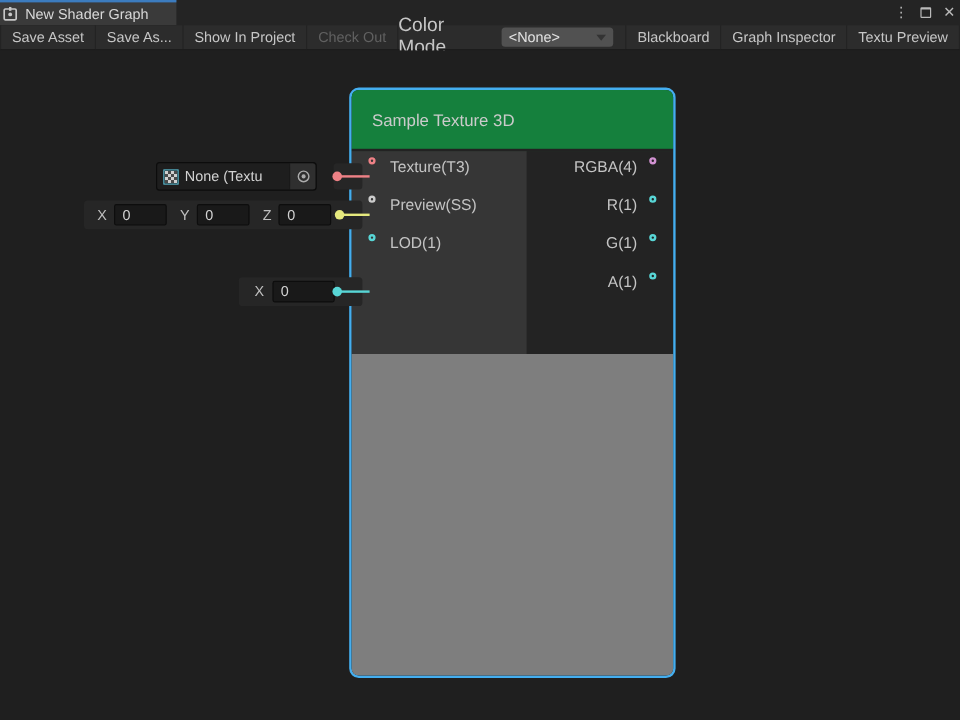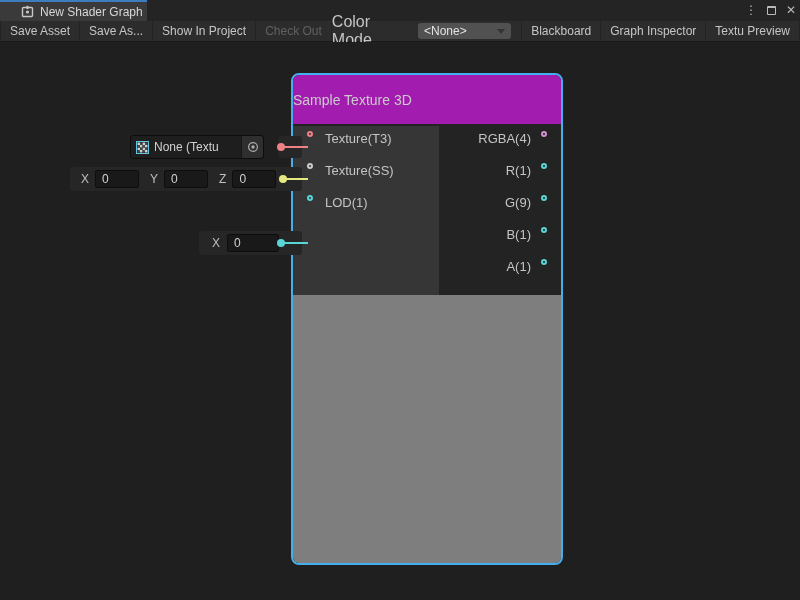--- a/index.html
+++ b/index.html
@@ -3,21 +3,21 @@
 <meta charset="utf-8">
 <style>
   * { margin:0; padding:0; box-sizing:border-box; }
   html,body { width:800px; height:600px; overflow:hidden; background:#1F1F1F;
     font-family:"Liberation Sans", sans-serif; }
   .app { position:relative; width:800px; height:600px; }
 
   
   .titlebar { position:absolute; top:0; left:0; width:800px; height:21px; background:#242424; }
   .tab { position:absolute; left:0; top:0; width:147px; height:21px; background:#3A3A3A;
-    border-top:2px solid #3C7CBF; display:flex; align-items:center; gap:6px; padding-left:21px; }
+    border-top:2px solid #3C7CBF; display:flex; align-items:center; gap:6px; padding-left:2px; }
   .tab-label { font-size:12px; color:#D8D8D8; white-space:nowrap; }
   .win-controls { position:absolute; right:4px; top:0; height:21px; display:flex; align-items:center; gap:10px; }
   .win-glyph { color:#BABABA; font-size:12px; line-height:21px; cursor:default; }
   .max-box { width:9px; height:9px; border:1px solid #BABABA; border-top-width:2px; border-radius:1px; }
 
   
   .toolbar { position:absolute; top:21px; left:0; width:800px; height:21px; background:#2C2C2C;
     border-bottom:1px solid #191919; display:flex; align-items:stretch; }
   .tbtn { display:flex; align-items:center; padding:0 9px; font-size:12px; color:#C6C6C6;
     border-right:1px solid #232323; white-space:nowrap; }
@@ -30,22 +30,22 @@
   .dropdown-value { font-size:12px; color:#E2E2E2; }
   .dd-arrow { width:0; height:0; border-left:4px solid transparent; border-right:4px solid transparent;
     border-top:5px solid #333333; }
 
   
   .canvas { position:absolute; top:42px; left:0; width:800px; height:558px; background:#1F1F1F; }
 
   
   .node { position:absolute; left:291px; top:31px; width:272px; height:492px;
     border:2px solid #44AEEF; border-radius:8px; overflow:hidden; z-index:1; background:#232323; }
-  .node-header { height:51px; background:#a21caf; border-bottom:2px solid #222222;
-    display:flex; align-items:center; }
+  .node-header { height:51px; background:#15803d; border-bottom:2px solid #222222;
+    display:flex; align-items:center; padding-left:17px; }
   .node-title { font-size:14px; color:#CBCBCB; }
   .ports { display:flex; height:169px; }
   .col-in { width:146px; background:#363636; padding-top:5px; }
   .col-out { flex:1; background:#232323; padding-top:5px; }
   .port-row { height:32px; display:flex; align-items:flex-start; }
   .port-row.out { justify-content:flex-end; }
   .port { width:6px; height:6px; border:2px solid #CCCCCC; border-radius:50%; flex:none; }
   .col-in .port { margin-left:14px; }
   .col-out .port { margin-right:14px; }
   .port-label { font-size:13px; color:#C4C4C4; white-space:nowrap; }
@@ -167,42 +167,38 @@
         <span class="node-title">Sample Texture 3D</span>
       </div>
       <div class="ports">
         <div class="col-in">
           <div class="port-row">
             <span class="port" style="border-color: rgb(238, 129, 134);"></span>
             <span class="port-label">Texture(T3)</span>
           </div>
           <div class="port-row">
             <span class="port" style="border-color: rgb(204, 204, 204);"></span>
-            <span class="port-label">Texture(SS)</span>
+            <span class="port-label">Preview(SS)</span>
           </div>
           <div class="port-row">
             <span class="port" style="border-color: rgb(88, 214, 214);"></span>
             <span class="port-label">LOD(1)</span>
           </div>
         </div>
         <div class="col-out">
           <div class="port-row out">
             <span class="port-label">RGBA(4)</span>
             <span class="port" style="border-color: rgb(210, 146, 210);"></span>
           </div>
           <div class="port-row out">
             <span class="port-label">R(1)</span>
             <span class="port" style="border-color: rgb(88, 214, 214);"></span>
           </div>
           <div class="port-row out">
-            <span class="port-label">G(9)</span>
-            <span class="port" style="border-color: rgb(88, 214, 214);"></span>
-          </div>
-          <div class="port-row out">
-            <span class="port-label">B(1)</span>
+            <span class="port-label">G(1)</span>
             <span class="port" style="border-color: rgb(88, 214, 214);"></span>
           </div>
           <div class="port-row out">
             <span class="port-label">A(1)</span>
             <span class="port" style="border-color: rgb(88, 214, 214);"></span>
           </div>
         </div>
       </div>
       <div class="preview"></div>
     </div>

